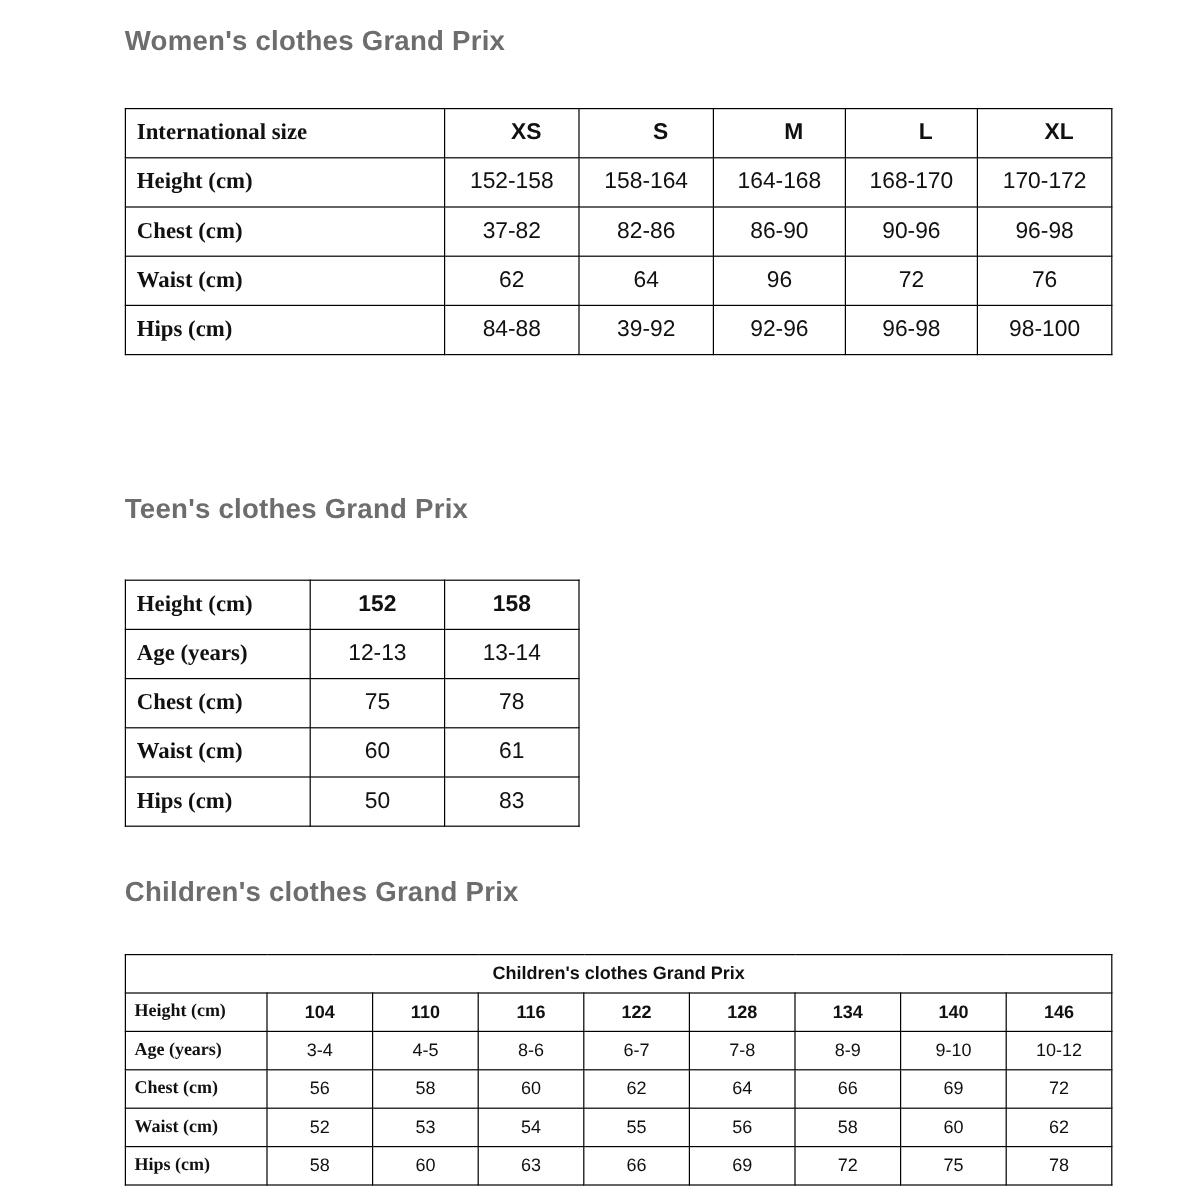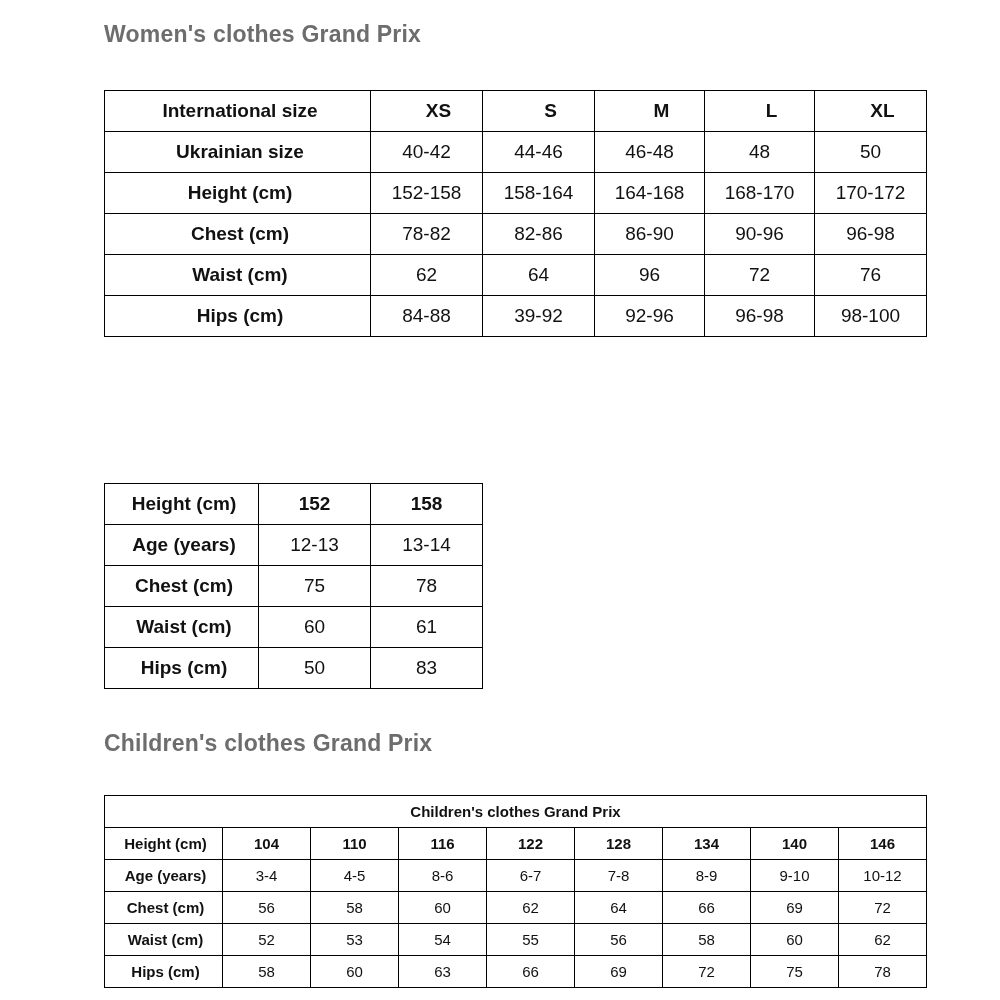--- a/index.html
+++ b/index.html
@@ -34,22 +34,23 @@
     table-layout: fixed;
   }
   table td, table th {
     border: 1px solid #000000;
     text-align: center;
     vertical-align: middle;
     font-weight: normal;
     color: #111111;
   }
   .rowhead {
-    text-align: center;
-    font-weight: bold;
+    text-align: left;
+    font-weight: bold;
+    font-family: Liberation Serif, serif;
   }
 
   
   #women-wrap {
     position: absolute;
     left: 92px;
     top: 90px;
   }
   #women-table {
     width: 822px;
@@ -152,38 +153,30 @@
           <td class="rowhead">International size</td>
           <td>XS</td>
           <td>S</td>
           <td>M</td>
           <td>L</td>
           <td>XL</td>
         </tr>
       </thead>
       <tbody>
         <tr>
-          <td class="rowhead">Ukrainian size</td>
-          <td>40-42</td>
-          <td>44-46</td>
-          <td>46-48</td>
-          <td>48</td>
-          <td>50</td>
-        </tr>
-        <tr>
           <td class="rowhead">Height (cm)</td>
           <td>152-158</td>
           <td>158-164</td>
           <td>164-168</td>
           <td>168-170</td>
           <td>170-172</td>
         </tr>
         <tr>
           <td class="rowhead">Chest (cm)</td>
-          <td>78-82</td>
+          <td>37-82</td>
           <td>82-86</td>
           <td>86-90</td>
           <td>90-96</td>
           <td>96-98</td>
         </tr>
         <tr>
           <td class="rowhead">Waist (cm)</td>
           <td>62</td>
           <td>64</td>
           <td>96</td>
@@ -195,20 +188,21 @@
           <td>84-88</td>
           <td>39-92</td>
           <td>92-96</td>
           <td>96-98</td>
           <td>98-100</td>
         </tr>
       </tbody>
     </table>
   </div>
 
+  <div class="section-title title-teen">Teen's clothes Grand Prix</div>
 
   <div id="teen-wrap">
     <table id="teen-table">
       <colgroup>
         <col style="width:154px">
         <col style="width:112px">
         <col style="width:112px">
       </colgroup>
       <thead>
         <tr>

